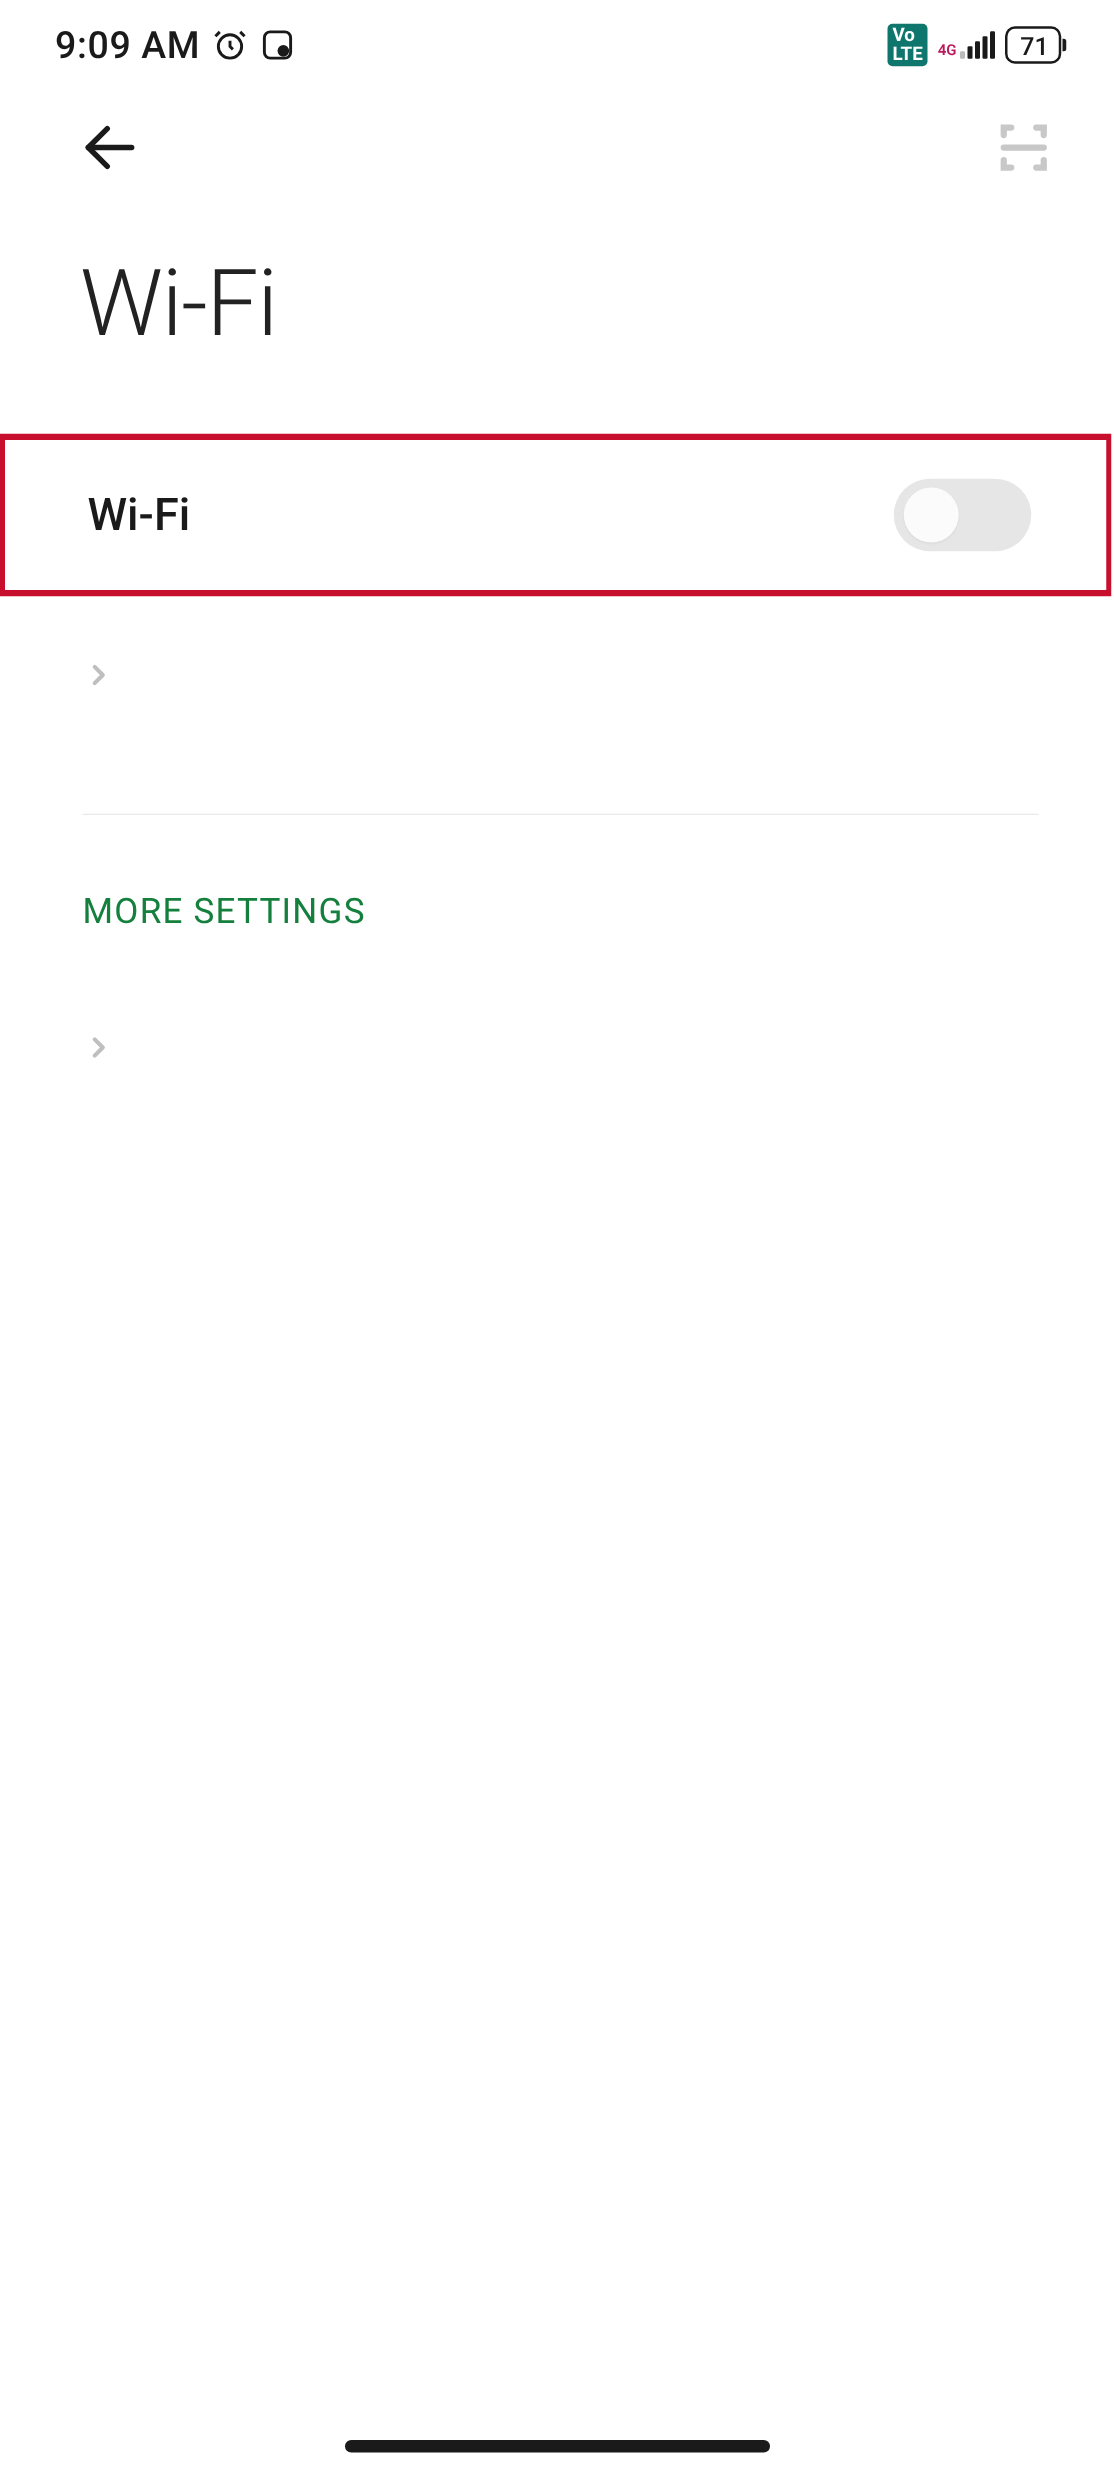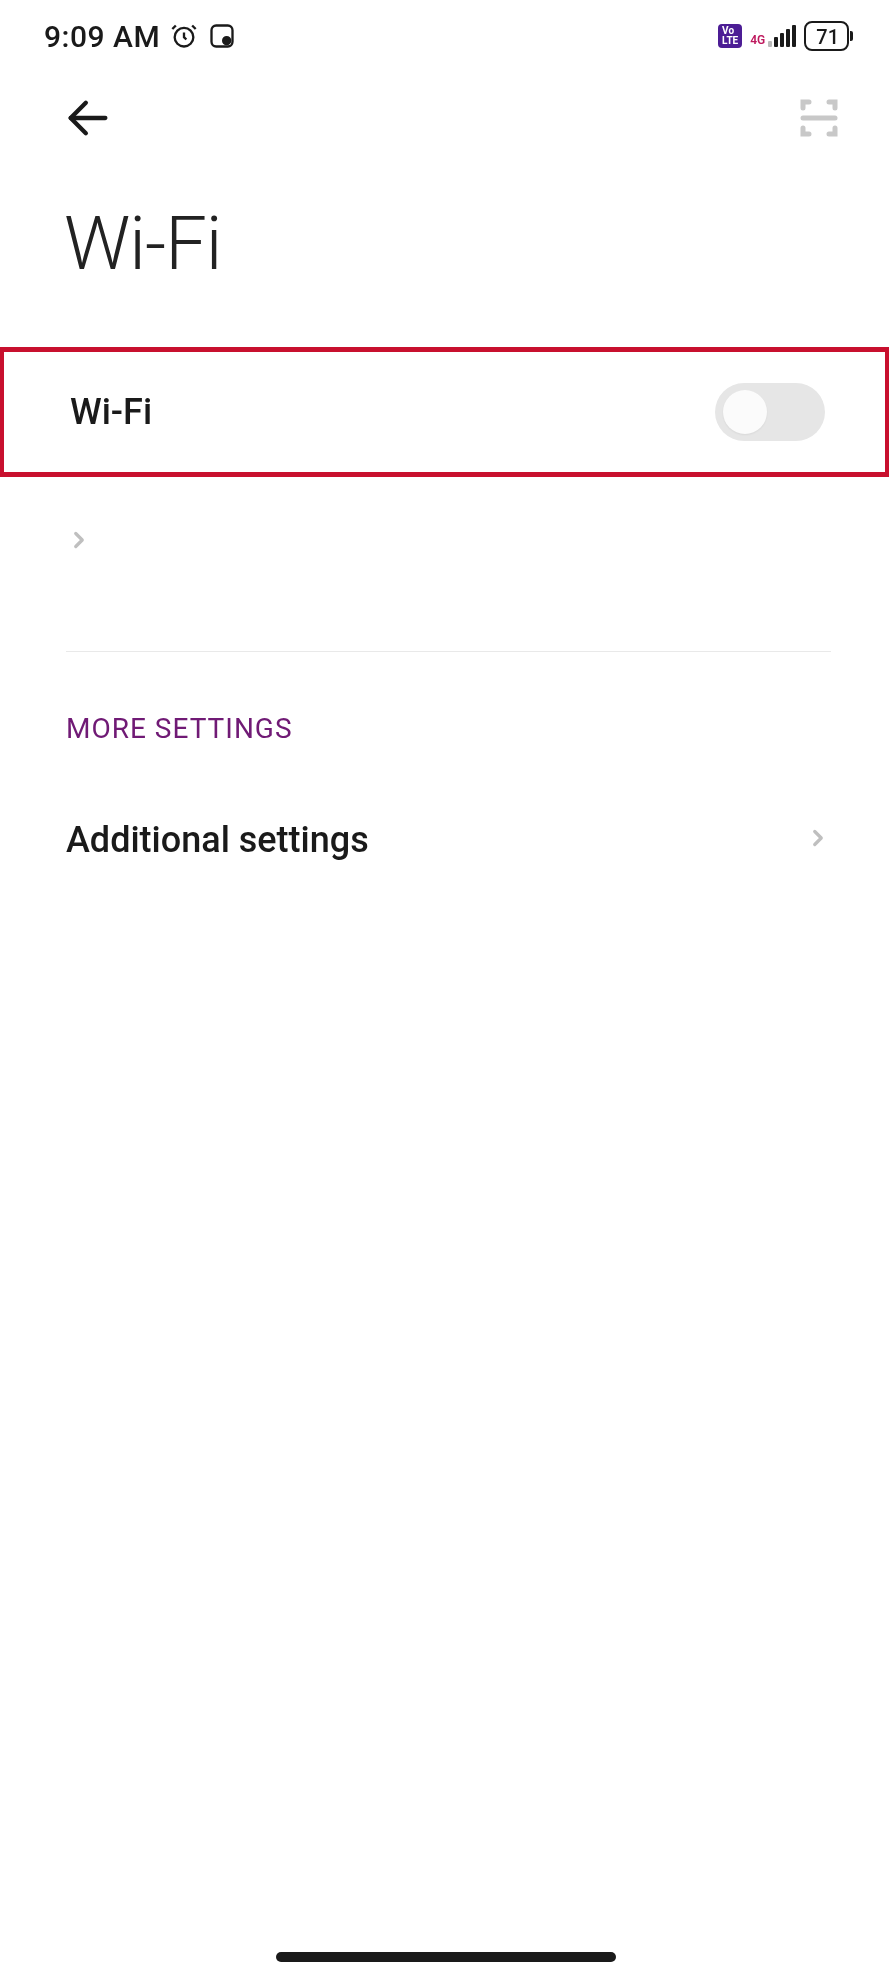--- a/index.html
+++ b/index.html
@@ -38,23 +38,23 @@
     .alarm-icon, .screenshot-icon {
       display: inline-flex;
       align-items: center;
     }
     .status-right {
       display: flex;
       align-items: center;
       gap: 8px;
     }
     .volte-badge {
-      background: #4c1d95;
+      background: #0f766e;
       color: #fff;
-      font-size: 10px;
+      font-size: 15px;
       font-weight: 700;
       padding: 2px 4px;
       border-radius: 4px;
       line-height: 1;
     }
     .net-label {
       font-size: 12px;
       font-weight: 600;
       color: #be185d;
     }
@@ -175,21 +175,21 @@
     }
     
     .divider {
       height: 1px;
       background: #e9e9e9;
       margin: 44px 60px 0 66px;
     }
     
     .section-header {
       font-size: 28px;
-      color: #701a75;
+      color: #15803d;
       letter-spacing: 1px;
       padding: 60px 0 30px 66px;
       font-weight: 400;
     }
     
     .gesture-bar {
       position: absolute;
       bottom: 18px;
       left: 50%;
       transform: translateX(-50%);
@@ -271,21 +271,20 @@
       <polyline points="9 6 15 12 9 18"></polyline>
     </svg>
   </span>
 </div>
 
 <div class="divider"></div>
 
 <div class="section-header">MORE SETTINGS</div>
 
 <div class="row">
-  <span class="row-label">Additional settings</span>
   <span class="chevron">
     <svg width="26" height="26" viewBox="0 0 24 24" fill="none" stroke="currentColor" stroke-width="3" stroke-linecap="round" stroke-linejoin="round">
       <polyline points="9 6 15 12 9 18"></polyline>
     </svg>
   </span>
 </div>
 
 <div class="gesture-bar"></div>
 
 </body></html>

